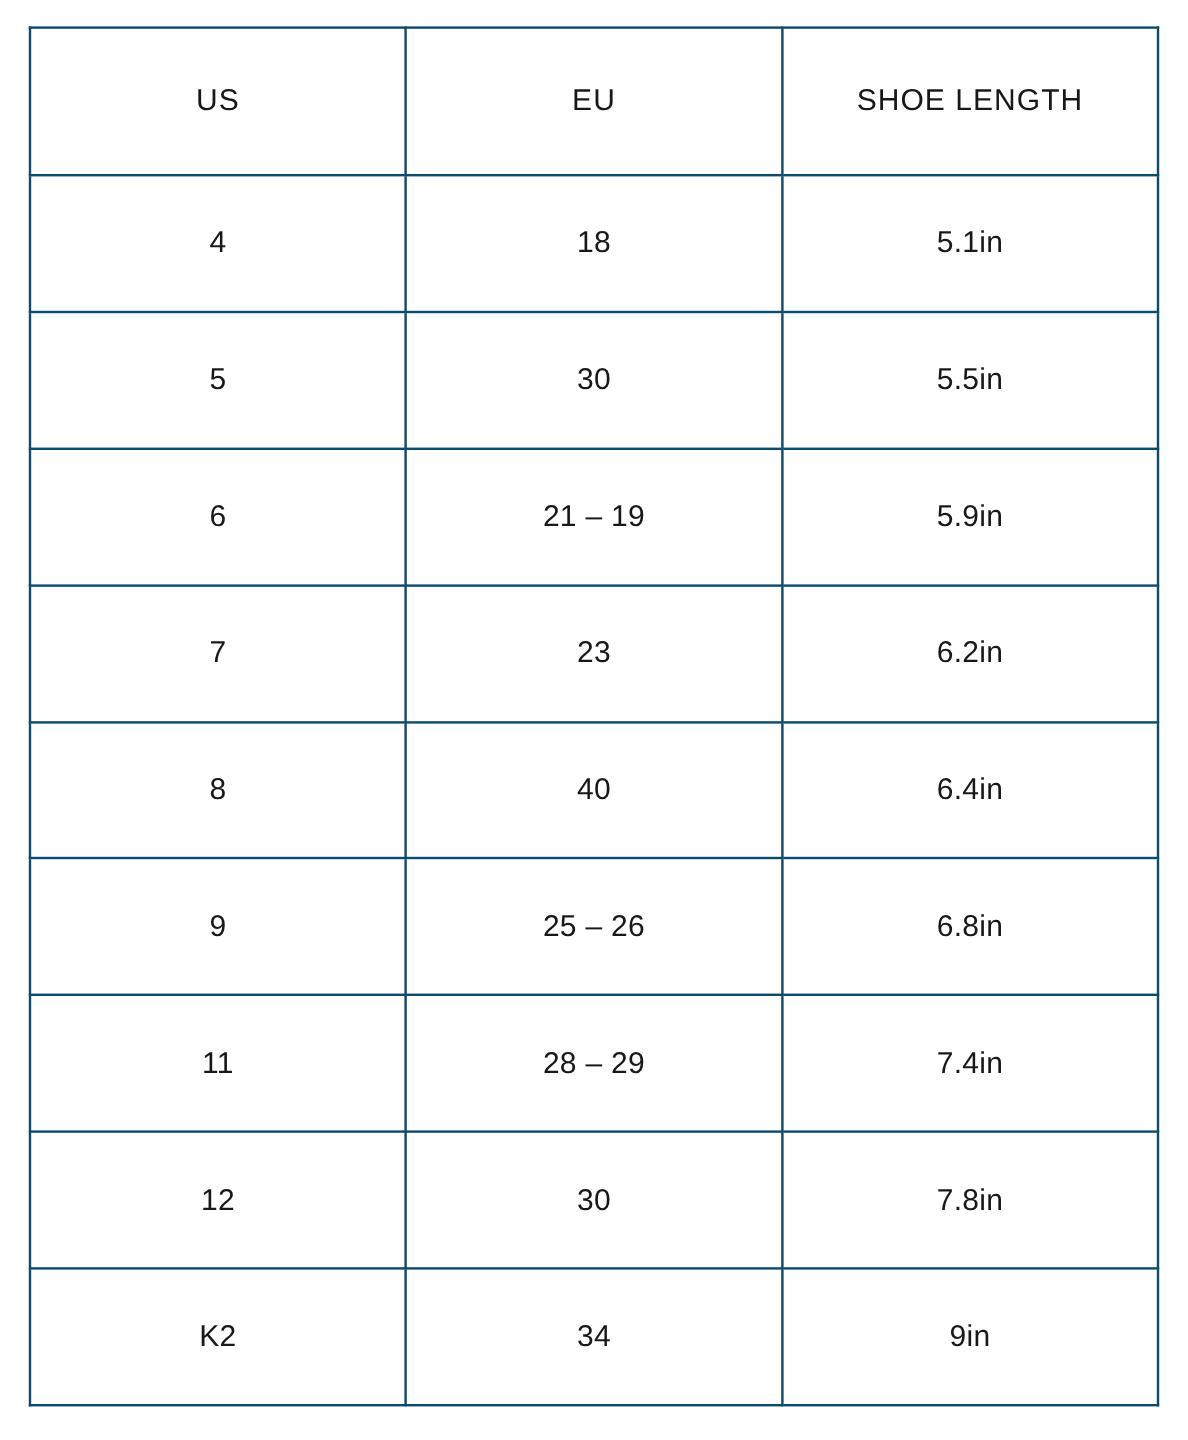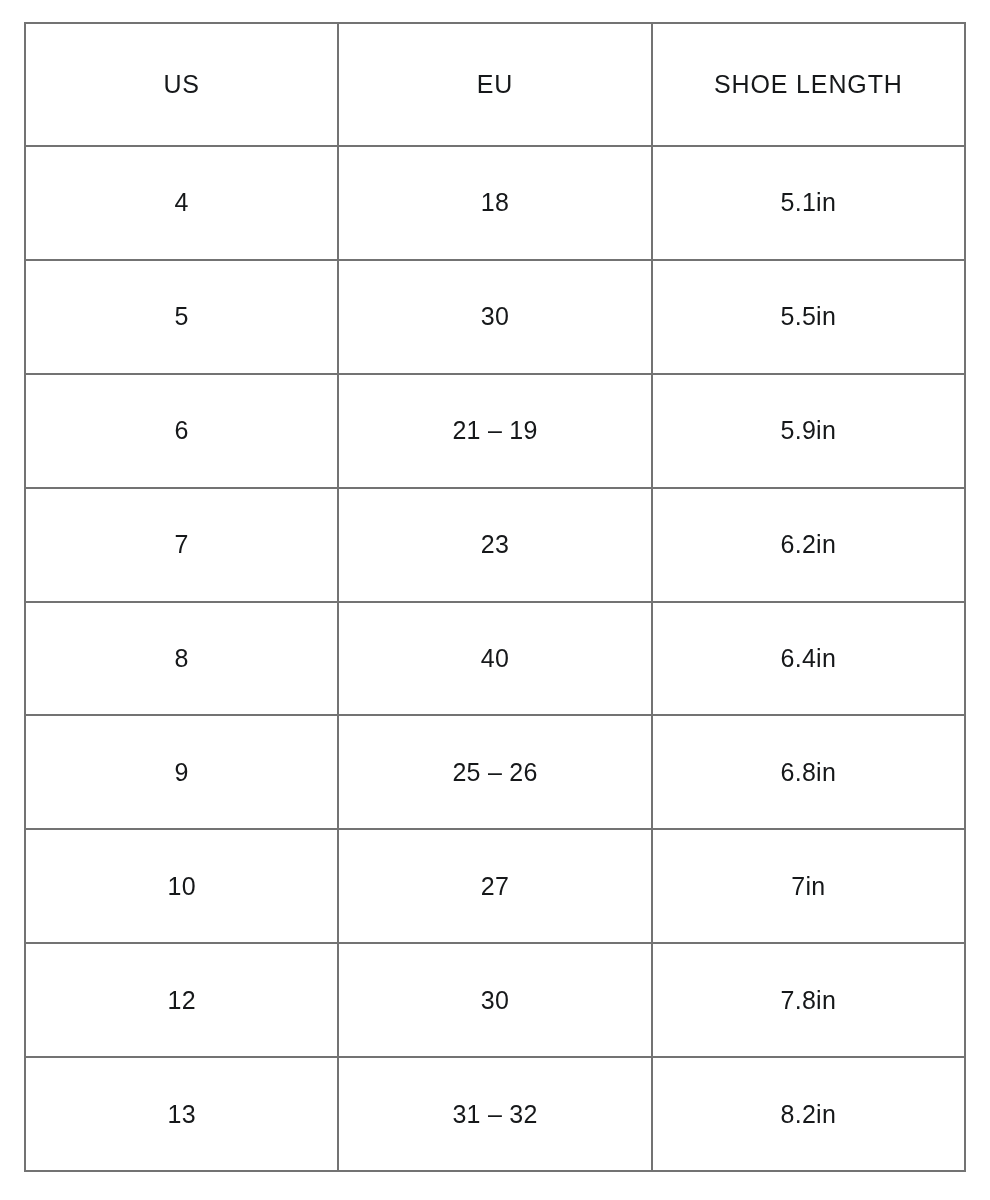--- a/index.html
+++ b/index.html
@@ -26,21 +26,21 @@
   table.size-chart {
     width: 100%;
     height: 100%;
     border-collapse: collapse;
     table-layout: fixed;
     background: #ffffff;
   }
 
   table.size-chart th,
   table.size-chart td {
-    border: 2px solid #737373;
+    border: 2px solid #0c4a6e;
     text-align: center;
     vertical-align: middle;
     color: #16181a;
     font-weight: 300;
     padding: 0;
     box-sizing: border-box;
   }
 
   table.size-chart thead th {
     height: 123px;
@@ -105,29 +105,29 @@
           <td>8</td>
           <td>40</td>
           <td>6.4in</td>
         </tr>
         <tr>
           <td>9</td>
           <td>25 – 26</td>
           <td>6.8in</td>
         </tr>
         <tr>
-          <td>10</td>
-          <td>27</td>
-          <td>7in</td>
+          <td>11</td>
+          <td>28 – 29</td>
+          <td>7.4in</td>
         </tr>
         <tr>
           <td>12</td>
           <td>30</td>
           <td>7.8in</td>
         </tr>
         <tr>
-          <td>13</td>
-          <td>31 – 32</td>
-          <td>8.2in</td>
+          <td>K2</td>
+          <td>34</td>
+          <td>9in</td>
         </tr>
       </tbody>
   </table>
 </div>
 
 </body></html>

